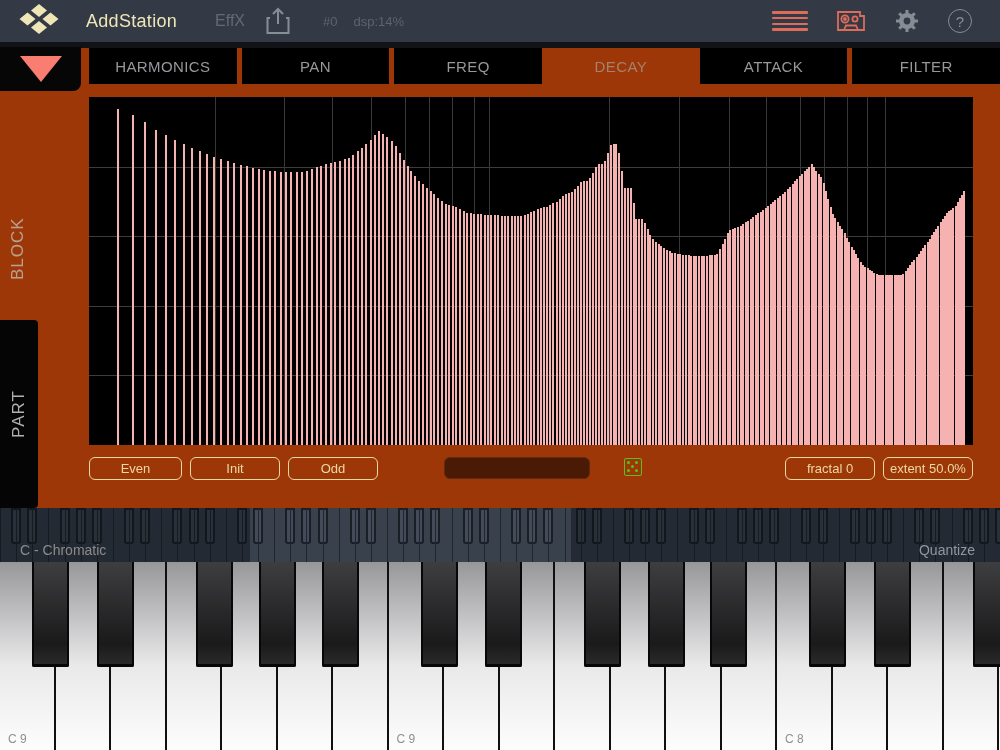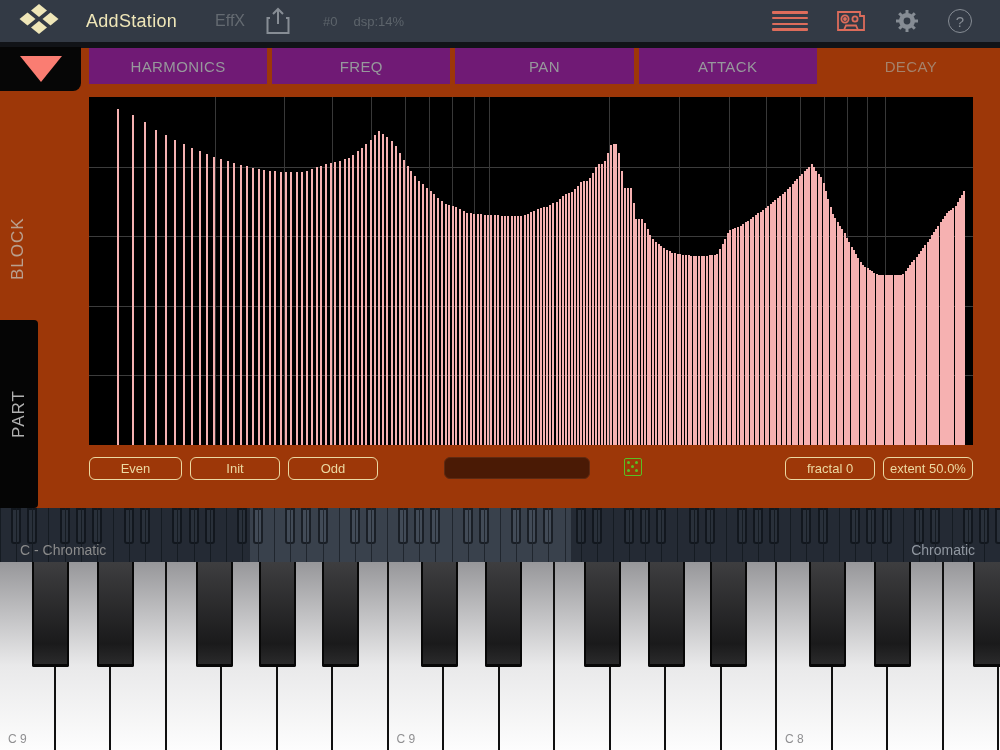--- a/index.html
+++ b/index.html
@@ -33,21 +33,21 @@
 
   
   .topstrip { position:absolute; left:0; top:42px; width:1000px; height:6px; background:#111317; }
   .corner-btn { position:absolute; left:0; top:47px; width:81px; height:44px;
                 background:#060606; border-radius:0 0 8px 0; display:flex;
                 align-items:center; justify-content:center; z-index:5; }
   .tri-down { width:0; height:0; border-left:21px solid transparent;
               border-right:21px solid transparent; border-top:26px solid #fa7d72; }
   .tabrow { position:absolute; left:89px; top:48px; width:911px; height:36px;
             display:flex; gap:5px; z-index:4; }
-  .tab { flex:1; background:#701a75; color:#97989c; font-size:15px; display:flex;
+  .tab { flex:1; background:#000000; color:#97989c; font-size:15px; display:flex;
          align-items:center; justify-content:center; letter-spacing:.4px; }
   .tab.active { background:transparent; color:#a5826b; }
 
   
   .panel { position:absolute; left:0; top:48px; width:1000px; height:460px; background:#9d3708; }
   .block-label { position:absolute; left:-4px; top:200px; width:44px; text-align:center;
                  color:#b9a08f; font-size:17px; letter-spacing:1px;
                  transform:rotate(-90deg); transform-origin:center; }
   .part-box { position:absolute; left:0; top:272px; width:38px; height:188px;
               background:#050505; border-radius:0 4px 4px 0; display:flex;
@@ -456,29 +456,30 @@
 
     <div class="ctl-btn" style="left:785px; width:90px;">fractal 0</div>
     <div class="ctl-btn" style="left:883px; width:90px;">extent 50.0%</div>
   </div>
 
   <div class="corner-btn">
     <div class="tri-down"></div>
   </div>
   <div class="tabrow" id="tabrow">
       <div class="tab">HARMONICS</div>
+      <div class="tab">PAN</div>
       <div class="tab">FREQ</div>
-      <div class="tab">PAN</div>
+      <div class="tab active">DECAY</div>
       <div class="tab">ATTACK</div>
-      <div class="tab active">DECAY</div>
+      <div class="tab">FILTER</div>
     </div>
 
   <div class="overview" id="overview">
     <div class="ov-label" style="left:20px; color:#8b8b8b;">C - Chromatic</div>
-    <div class="ov-label" style="right:25px; color:#9097a0;">Chromatic</div>
+    <div class="ov-label" style="right:25px; color:#9097a0;">Quantize</div>
   <div class="ov-sep" style="left: 0px;"></div>
       <div class="ov-black" style="left: 11.129px; width: 10px; height: 36px;"></div>
       <div class="ov-sep" style="left: 16.129px;"></div>
       <div class="ov-black" style="left: 27.2581px; width: 10px; height: 36px;"></div>
       <div class="ov-sep" style="left: 32.2581px;"></div>
       <div class="ov-sep" style="left: 48.3871px;"></div>
       <div class="ov-black" style="left: 59.5161px; width: 10px; height: 36px;"></div>
       <div class="ov-sep" style="left: 64.5161px;"></div>
       <div class="ov-black" style="left: 75.6452px; width: 10px; height: 36px;"></div>
       <div class="ov-sep" style="left: 80.6452px;"></div>

